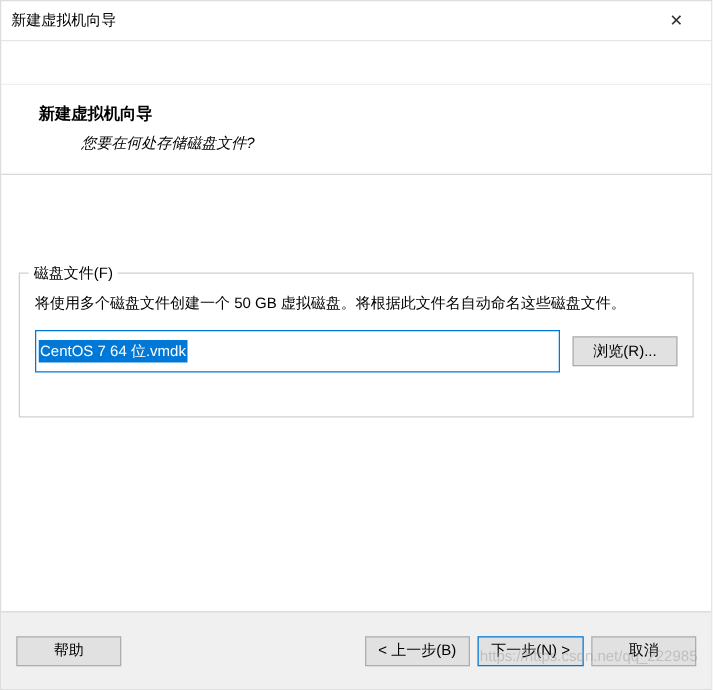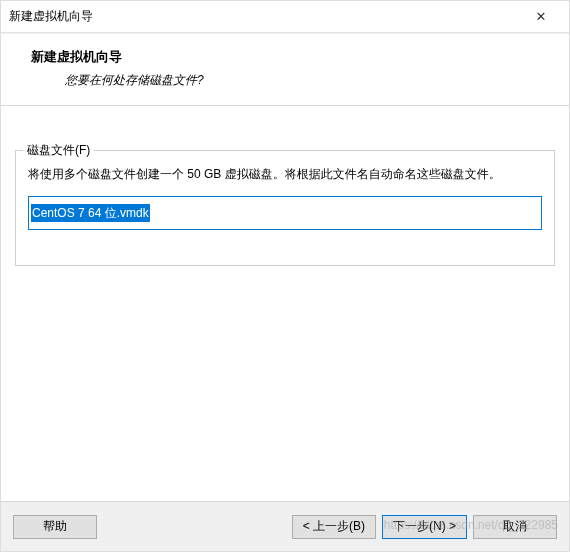--- a/index.html
+++ b/index.html
@@ -1,15 +1,15 @@
 <!DOCTYPE html>
 <html><head>
   <meta charset="utf-8">
   <style>
-    * { box-sizing: border-box; margin: 0; padding: 0; }
+    * { box-sizing: border-box; margin: 0; padding: 0; gap: 34px; }
     body {
       font-family: "Microsoft YaHei", "Segoe UI", sans-serif;
       font-size: 12px;
       background: #fff;
       color: #000;
       width: 570px;
       height: 552px;
       overflow: hidden;
     }
     .window {
@@ -104,21 +104,21 @@
     .browse-btn {
       width: 84px;
       height: 24px;
       border: 1px solid #adadad;
       background: #e1e1e1;
       font-size: 12px;
       font-family: inherit;
       cursor: pointer;
     }
     .footer {
-      height: 50px;
+      height: 62px;
       border-top: 1px solid #d8d8d8;
       display: flex;
       align-items: center;
       padding: 0 12px;
       gap: 6px;
       background: #f0f0f0;
     }
     .footer-spacer { flex: 1; }
     .btn {
       height: 24px;
@@ -162,20 +162,21 @@
   </div>
 
   <div class="content">
     <div class="groupbox">
       <div class="groupbox-legend">磁盘文件(F)</div>
       <div class="desc">将使用多个磁盘文件创建一个 50 GB 虚拟磁盘。将根据此文件名自动命名这些磁盘文件。</div>
       <div class="file-row">
         <div class="input-wrap">
           <span class="sel-text">CentOS 7 64 位.vmdk</span>
         </div>
+        <button class="browse-btn">浏览(R)...</button>
       </div>
     </div>
   </div>
 
   <div class="footer">
     <button class="btn help-btn">帮助</button>
     <div class="footer-spacer"></div>
     <button class="btn">&lt; 上一步(B)</button>
     <button class="btn btn-default">下一步(N) &gt;</button>
     <button class="btn">取消</button>

